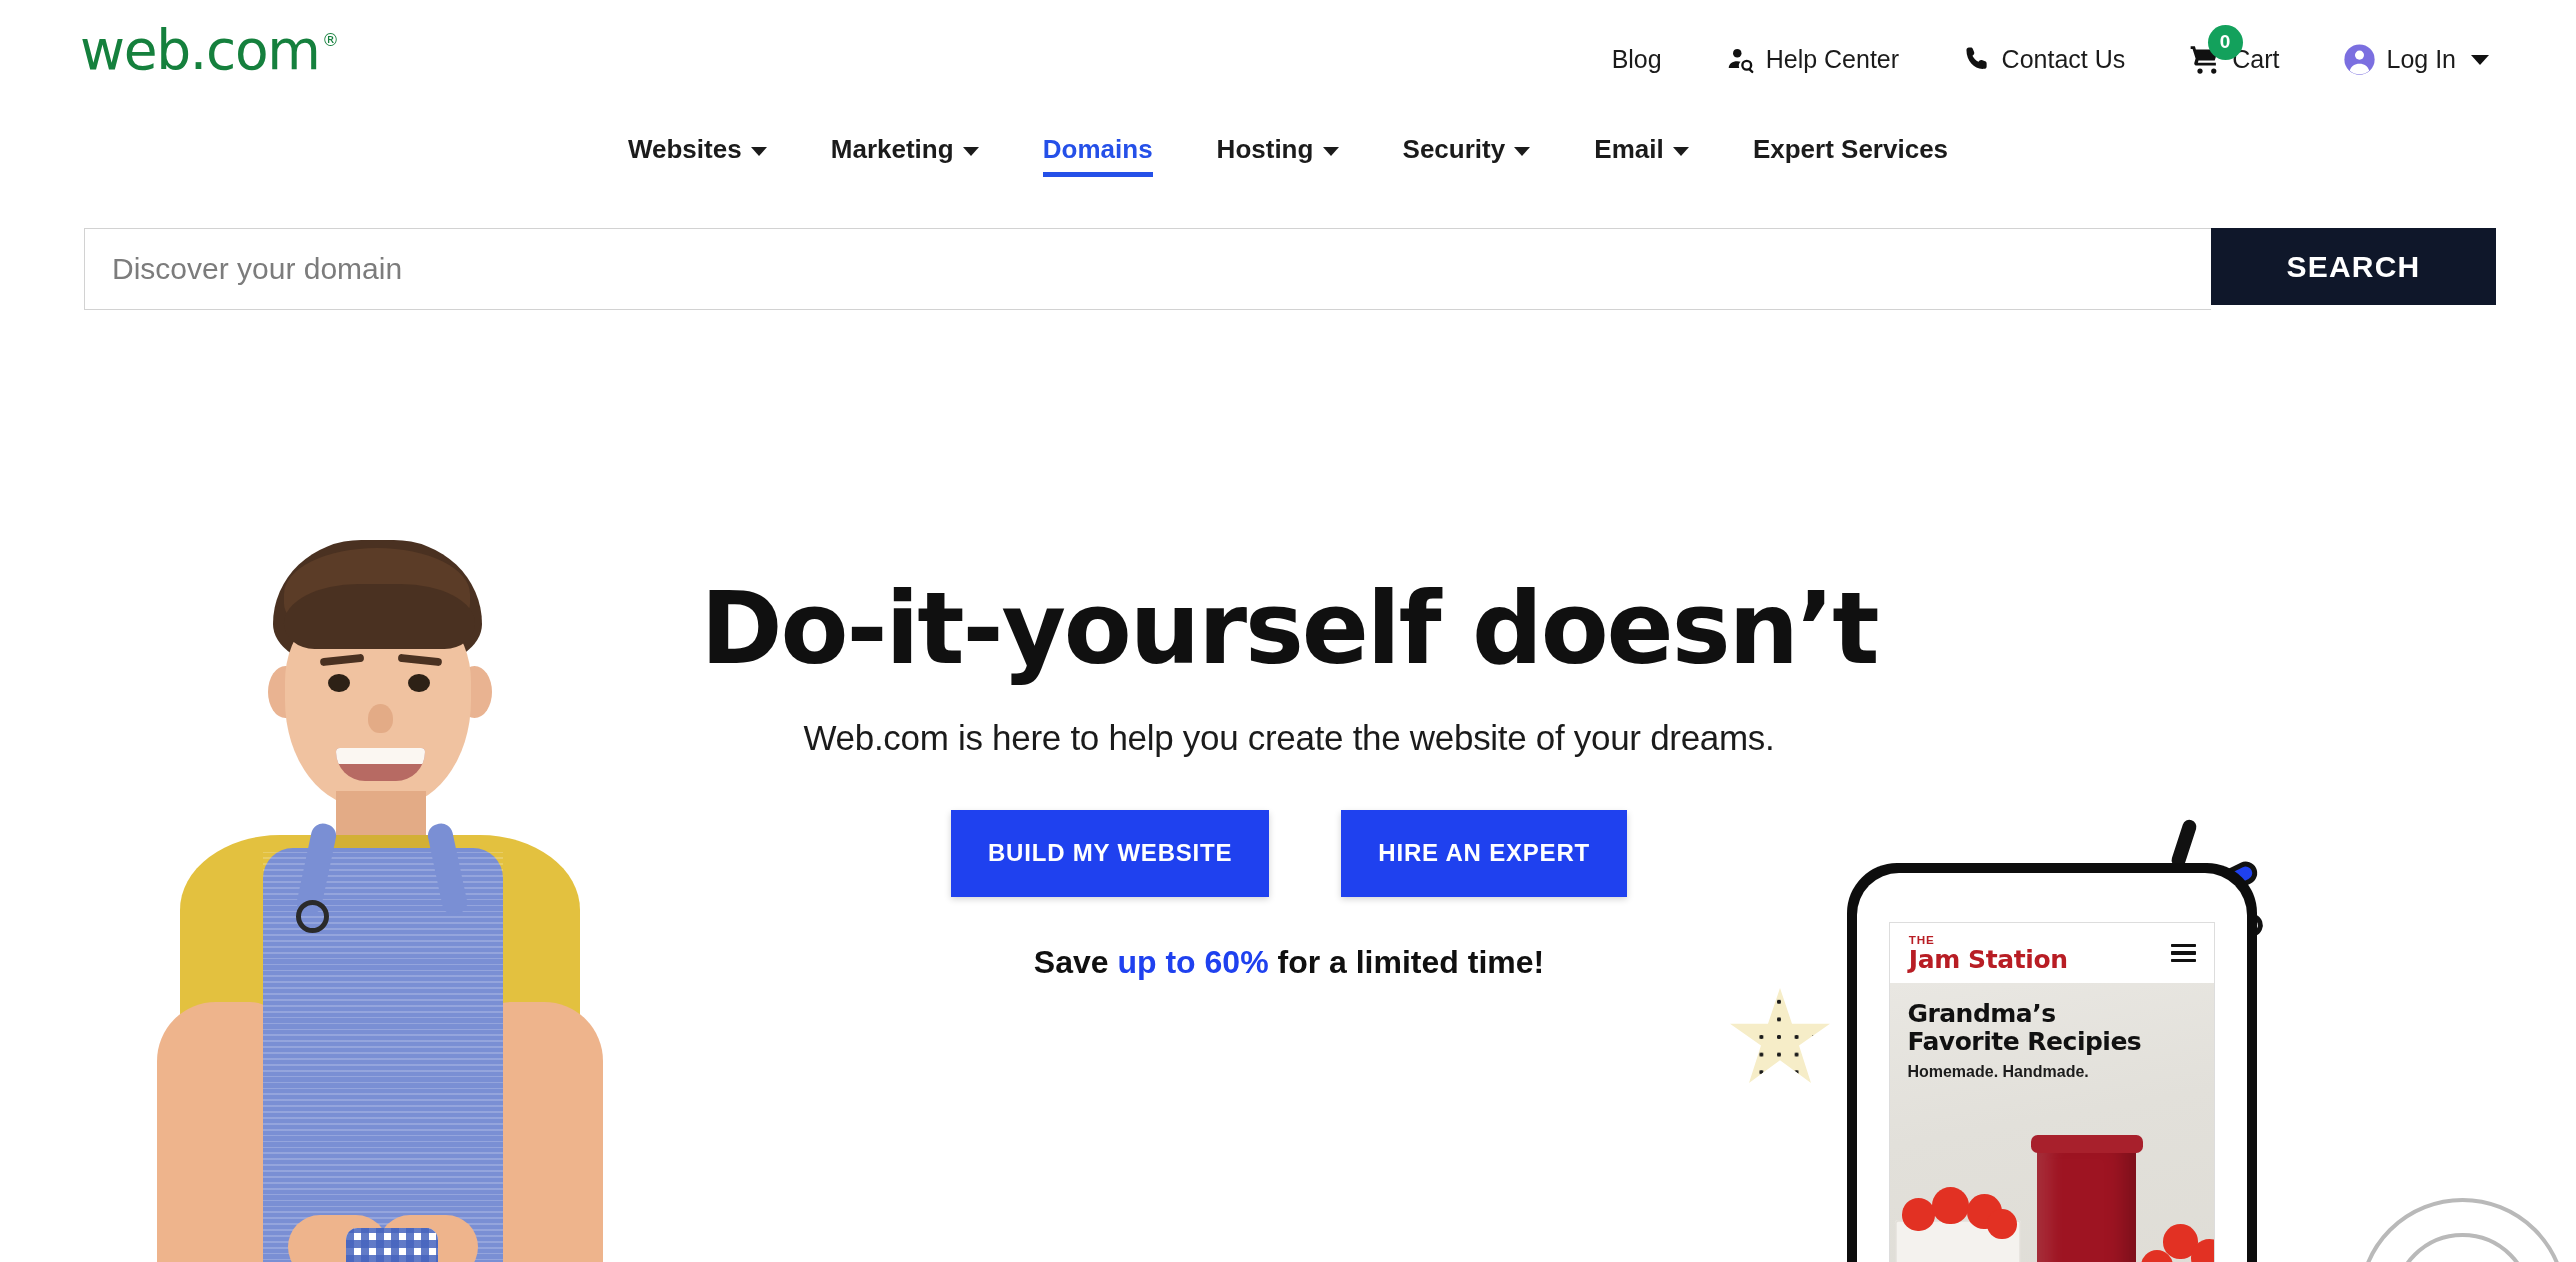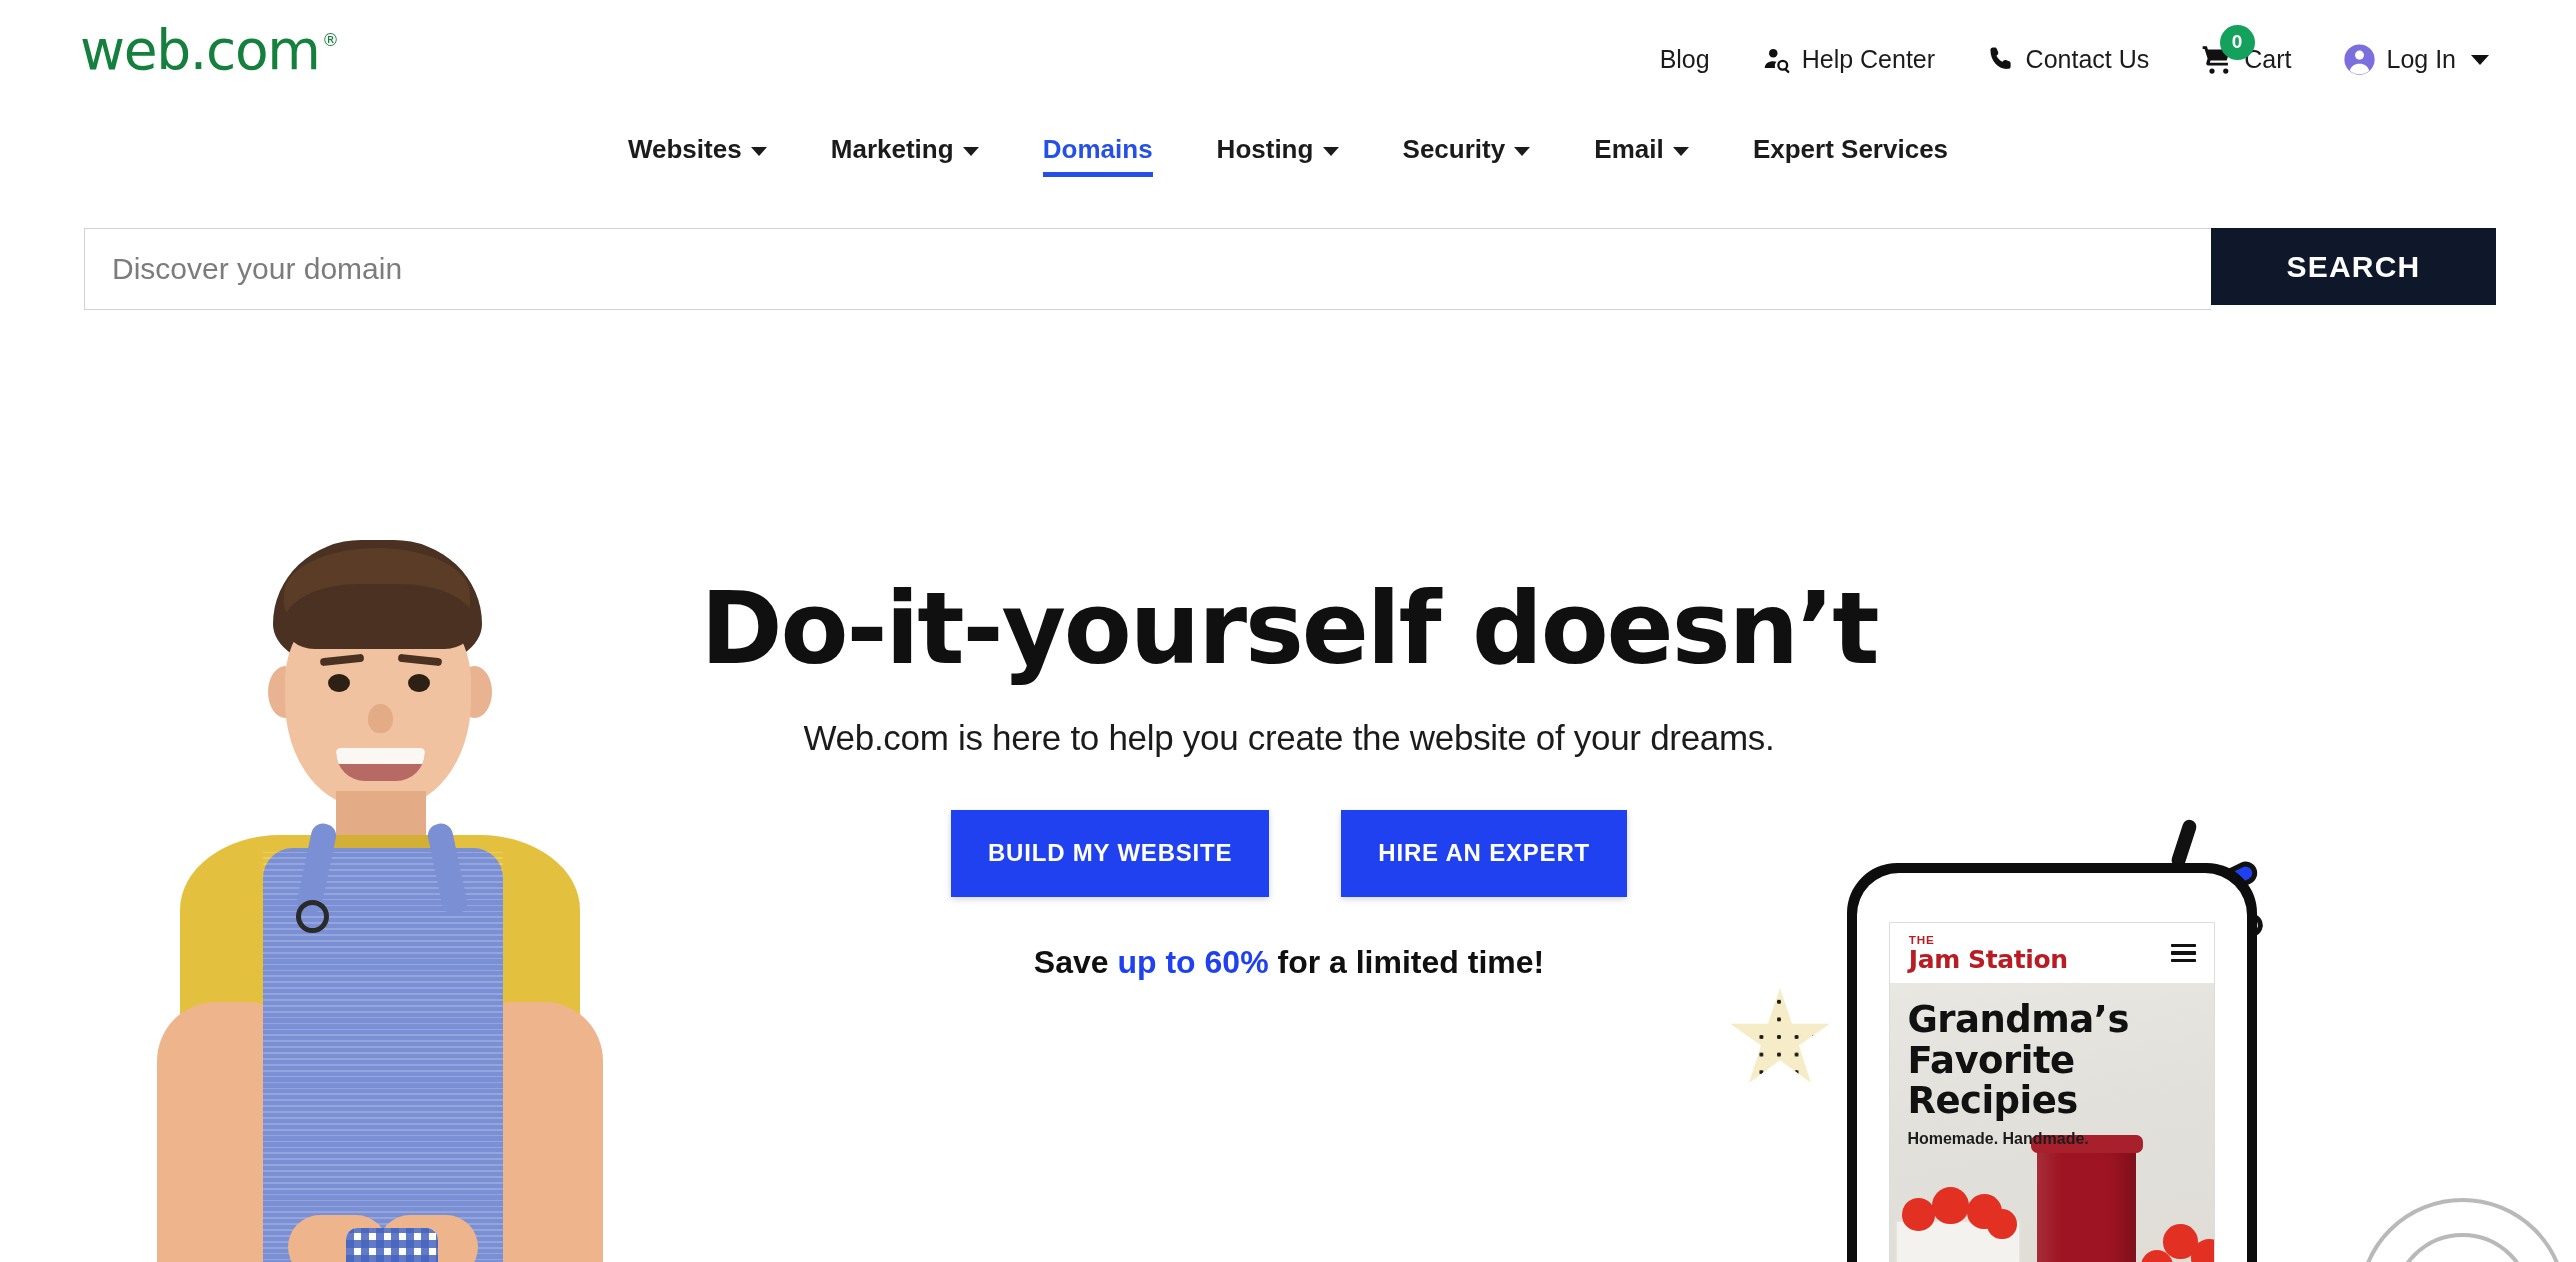--- a/index.html
+++ b/index.html
@@ -19,21 +19,21 @@
   .logo {
     position: absolute; left: 80px; top: 23.4px;
     font-size: 55px; font-weight: 400; letter-spacing: -1.3px;
     color: #15803d; font-family: "DejaVu Sans", sans-serif;
     line-height: 1;
   }
   .logo .reg { font-size: 17px; vertical-align: 23.4px; margin-left: 2.5px; }
 
   .util-items {
     position: absolute; right: 87px; top: 0; height: 119px;
-    display: flex; align-items: center; gap: 0px;
+    display: flex; align-items: center; gap: 12px;
   }
   .util-item {
     display: flex; align-items: center; gap: 10px;
     font-size: 25px; color: #1b1b1b; cursor: pointer;
     margin-left: 52px; white-space: nowrap;
   }
   .util-item:first-child { margin-left: 0; }
   .icon { display: inline-flex; align-items: center; justify-content: center; }
 
   .cart-wrap { position: relative; display:inline-flex; align-items:center; }
@@ -210,21 +210,21 @@
   }
   .hamburger { width: 25px; display:flex; flex-direction:column; gap:4.2px; cursor:pointer; }
   .hamburger span { display:block; height: 3.3px; background:#111; border-radius:0.8px; }
 
   .ph-hero {
     position:relative; height: 348px; overflow:hidden;
     background: linear-gradient(170deg,#e9e7e2 0%, #e2e0da 40%, #dedcd5 100%);
   }
   .ph-hero-text { position:absolute; left: 17px; top: 17px; z-index: 3; }
   .ph-h1 {
-    font-size: 37px; font-weight: 800; color:#111; line-height: 1.1;
+    font-size: 25px; font-weight: 800; color:#111; line-height: 1.1;
     font-family:"DejaVu Sans", sans-serif; letter-spacing:-0.5px;
   }
   .ph-h2 { margin-top: 8.4px; font-size: 16px; font-weight: 700; color:#1c1c1c; }
   .jam-scene { position:absolute; left:0; right:0; bottom:0; height: 224px; }
   .crate { position:absolute; left: 5px; bottom: 44px; width: 126px; height: 67px;
            background:#f4f2ee; border-radius: 3.3px; box-shadow: inset 0 0 0 1.7px #e3e0da; }
   .berry { position:absolute; background:#e23123; border-radius: 50% 50% 48% 48%; }
   .jar { position:absolute; left: 147px; bottom: 28.5px; width: 99px; height: 164px;
          background:#9e1422; border-radius: 8.4px 8.4px 11.7px 11.7px;
          box-shadow: inset -11.7px 0 20px rgba(0,0,0,0.22), inset 11.7px 0 17px rgba(255,255,255,0.12); }

